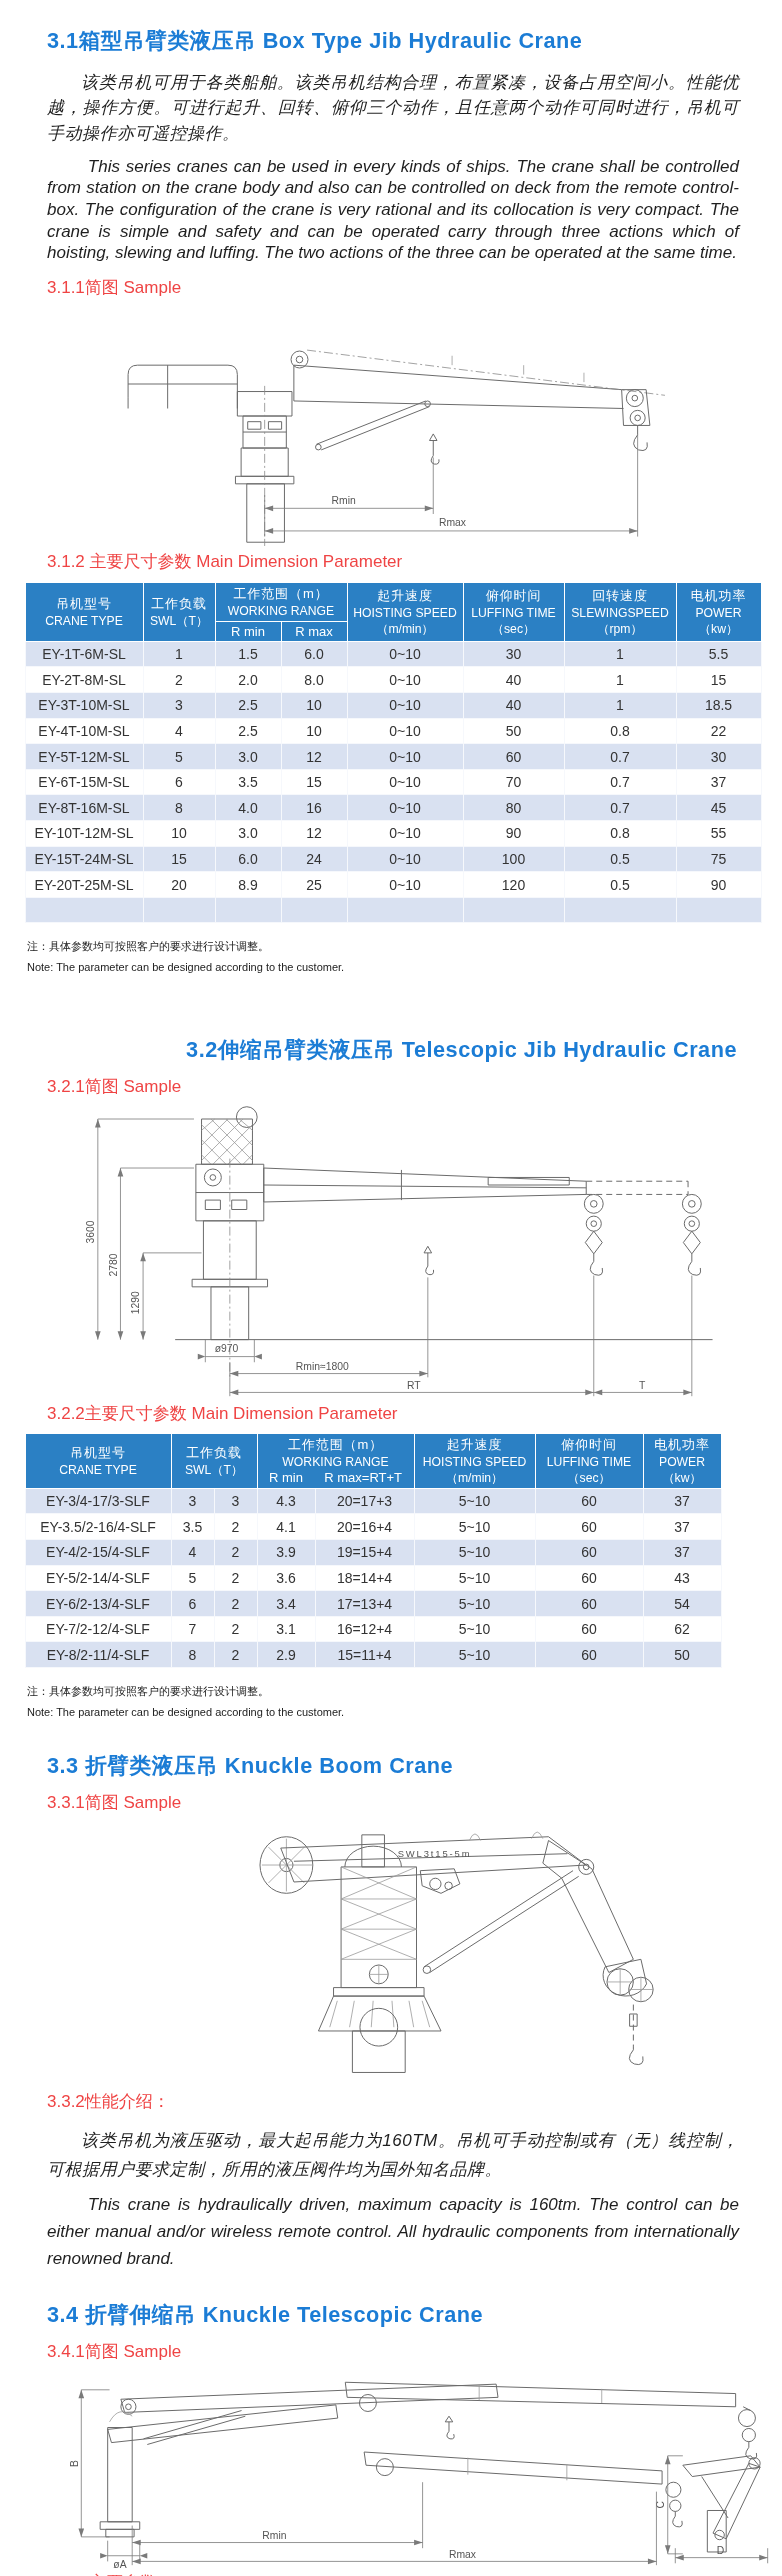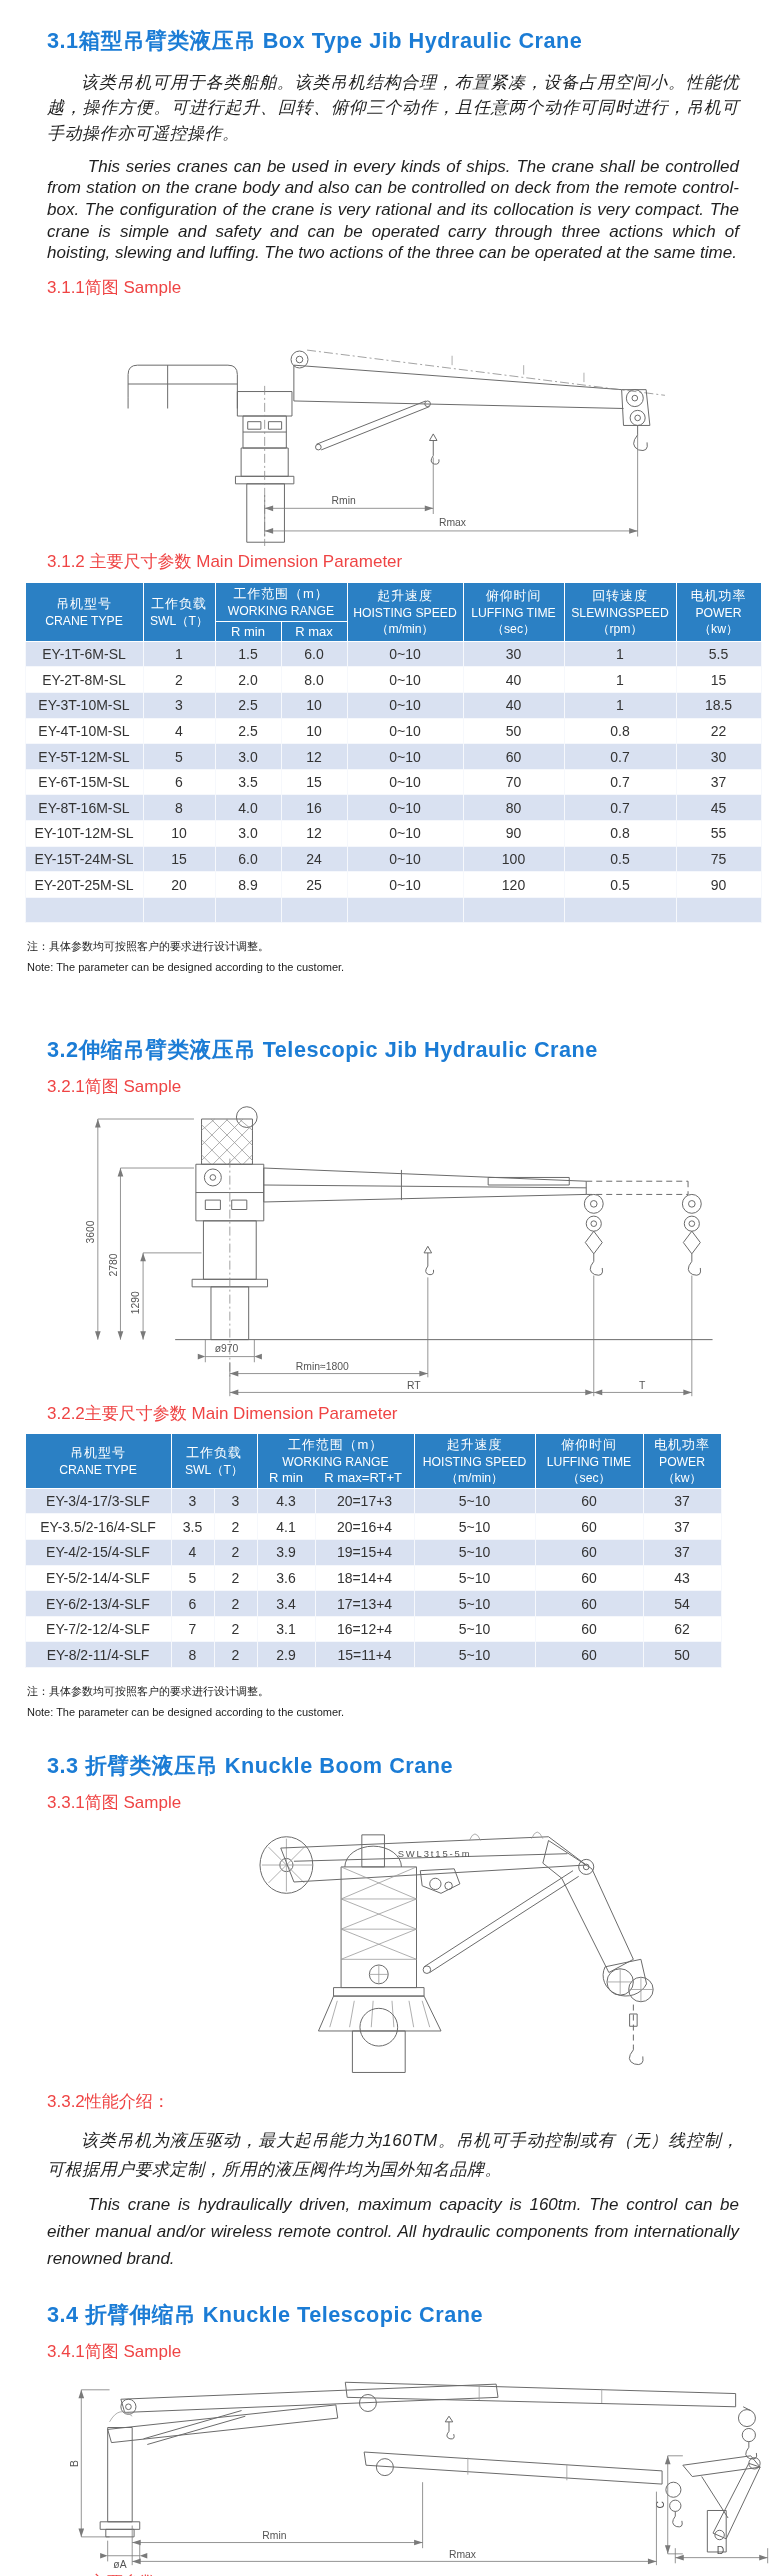--- a/index.html
+++ b/index.html
@@ -239,21 +239,21 @@
           <td></td>
         </tr>
       </tbody>
   </table>
 
   <div class="note" style="margin-top:12.2px;">
     <div>注：具体参数均可按照客户的要求进行设计调整。</div>
     <div>Note: The parameter can be designed according to the customer.</div>
   </div>
 
-  <div class="sec-title" style="margin-top:57px;">3.2伸缩吊臂类液压吊  Telescopic Jib Hydraulic Crane</div>
+  <div class="sec-title" style="margin-top:57px;text-align:right;">3.2伸缩吊臂类液压吊  Telescopic Jib Hydraulic Crane</div>
   <div class="sub-label" style="margin-top:11.3px;">3.2.1简图  Sample</div>
 
   <svg class="diag" width="660" height="298" viewBox="0 0 700 316" style="margin:3.8px 0 0 62px;">
     <path class="dim" d="M38 18 V252 M62 70 V252 M86 160 V252 M140 18 H38 M140 70 H62 M148 160 H86"></path>
     <path class="arr" d="M38 18 l-3 9 h6 z M38 252 l-3 -9 h6 z M62 70 l-3 9 h6 z M62 252 l-3 -9 h6 z M86 160 l-3 9 h6 z M86 252 l-3 -9 h6 z"></path>
     <text transform="translate(34,150) rotate(-90)">3600</text>
     <text transform="translate(58,185) rotate(-90)">2780</text>
     <text transform="translate(82,225) rotate(-90)">1290</text>
     <circle class="ln" cx="196" cy="16" r="11"></circle>
     <rect class="ln" x="148" y="18" width="54" height="48"></rect>

